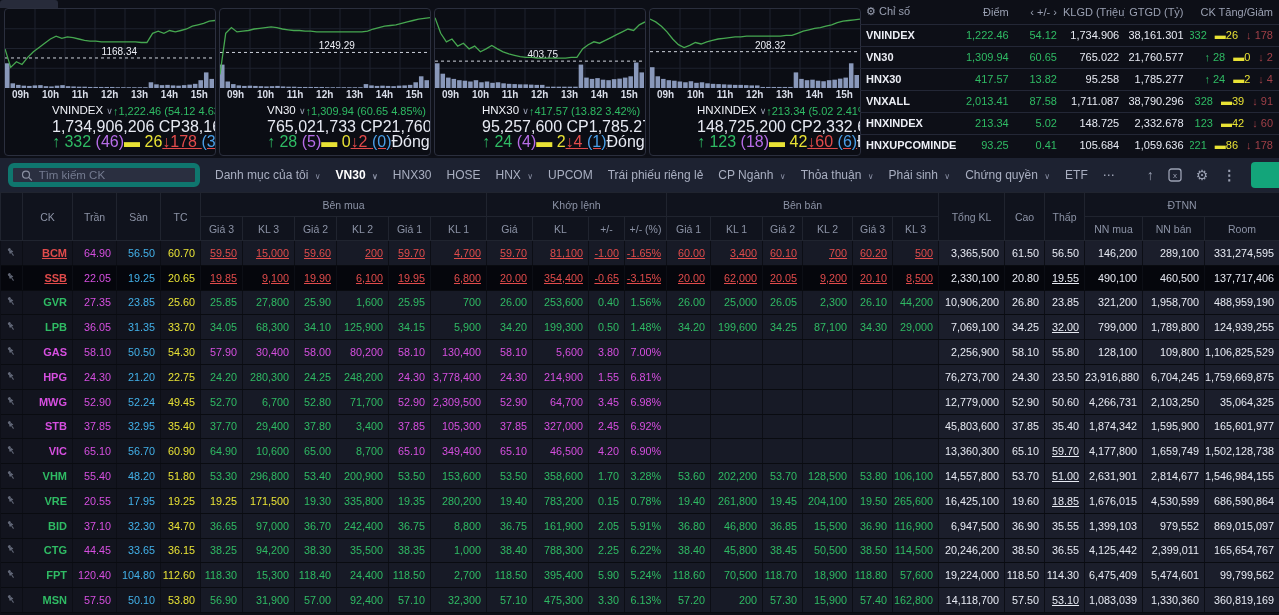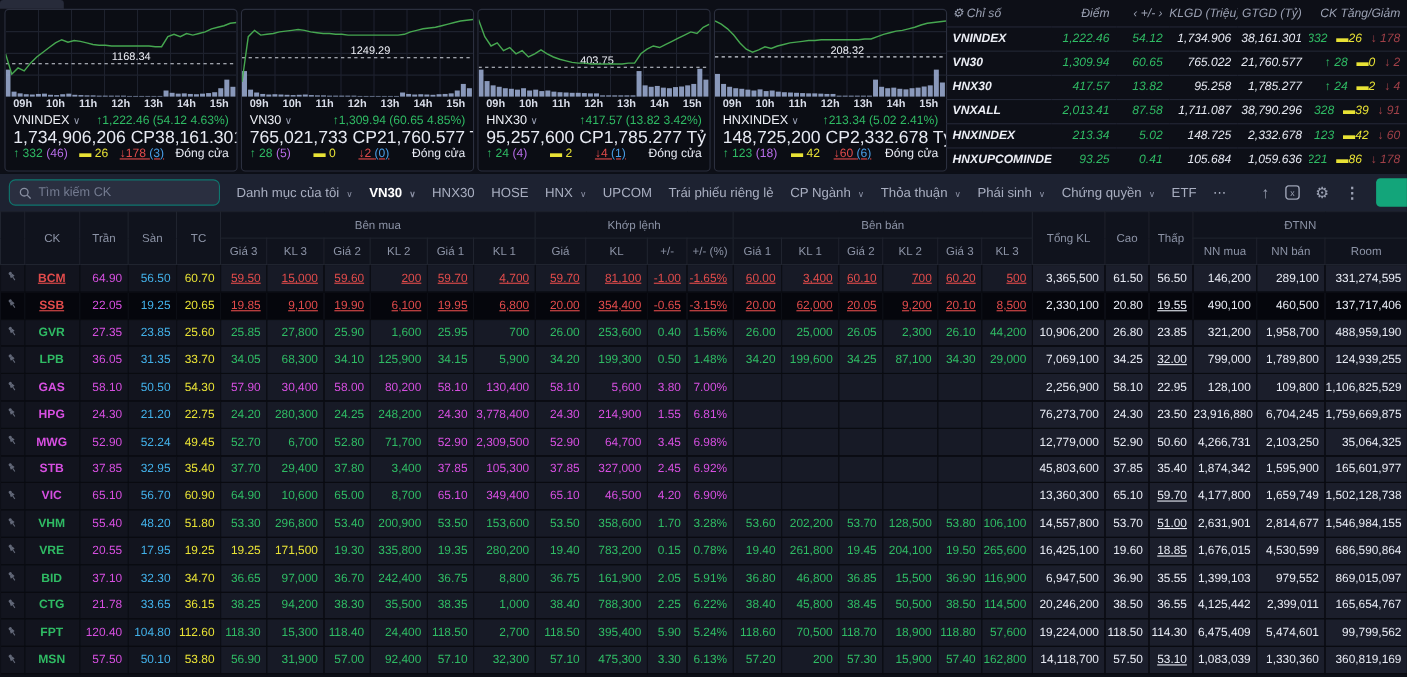--- a/index.html
+++ b/index.html
@@ -7,56 +7,56 @@
     font-family:"Liberation Sans", sans-serif; color:#dfe3ee; }
   
   .top { position:relative; height:158px; background:#0d0f17; }
   .toptab { position:absolute; left:0; top:0; width:58px; height:8px; background:#272b3a; border-radius:3px 3px 0 0; }
   .charts { position:absolute; left:4px; top:8px; display:flex; gap:3px; }
   .chart-panel { width:212px; height:148px; background:#0b0d14; border:1px solid #2b2f3e; border-radius:4px; overflow:hidden; }
   .plot { position:relative; height:79px; }
   .plot svg { display:block; }
   .xticks { display:flex; justify-content:space-between; padding:0 7px; font-size:10px; font-weight:bold; color:#d9dde9; height:14px; line-height:13px; }
   .cfoot { padding:1px 7px 0 7px; font-size:11px; line-height:15px; }
-  .cfoot .l1,.cfoot .l2,.cfoot .l3 { display:flex; justify-content:space-between; align-items:center; white-space:nowrap; }
+  .cfoot .l1,.cfoot .l2,.cfoot .l3 { display:flex; justify-content:space-between; align-items:center; white-space:nowrap;margin-left:40px; }
   .iname { color:#f0f2f8; font-size:11.5px; }
   .iname .car { color:#9aa0b4; font-size:9px; }
   .chg { color:#2fbb64; font-size:11px; }
   .l2 { color:#e7eaf3; font-size:16px; }
-  .l3 { font-size:11px; }
+  .l3 { font-size:16px; }
   .c-g { color:#2fbb64; } .c-r { color:#e14b4b;text-decoration:underline; } .c-y { color:#e8e235; }
   .c-p { color:#d64fe0; } .c-b { color:#42b0e8;margin-top:44px; } .c-w { color:#e7eaf3; }
   .c-dim { color:#a04048; }
   .paren-p { color:#b76de8; } .paren-b { color:#4a9fe8; }
   
-  .indices { position:absolute; right:0; top:0; width:419px; height:158px; font-size:11px;font-style:italic; }
+  .indices { position:absolute; right:0; top:0; width:419px; height:158px; font-size:11px; }
   .indices table { width:100%; border-collapse:collapse; table-layout:fixed; }
   .indices th { color:#9aa0b2; font-weight:normal; font-size:11px; height:24px; text-align:right; padding-right:6px; white-space:nowrap; overflow:hidden; }
   .indices th:first-child { text-align:left; padding-left:6px; }
   .indices td { height:22px; text-align:right; padding-right:6px; border-top:1px solid #232736; white-space:nowrap; overflow:hidden; }
   .indices td.nm { text-align:left; padding-left:6px; color:#eceef5; font-weight:bold; font-size:11px; }
   .ckcell { display:flex; justify-content:flex-end; gap:8px; }
   .ckcell b { font-weight:normal; }
   
   .nav { height:34px; background:#1d2231; display:flex; align-items:center; padding:0 8px; gap:15px; white-space:nowrap; }
-  .search { display:flex; align-items:center; gap:6px; width:192px; height:24px; background:#2a2f40; border:1px solid #0f766e; border-radius:6px; padding:0 8px; flex:none; }
+  .search { display:flex; align-items:center; gap:6px; width:192px; height:24px; background:#2a2f40; border:5px solid #0f766e; border-radius:6px; padding:0 8px; flex:none; }
   .search input { background:transparent; border:none; outline:none; color:#cfd3e0; font-size:11.5px; width:100%; font-family:"Liberation Sans",sans-serif; }
   .search input::placeholder { color:#747b90; }
   .nav-item { color:#a9afc1; font-size:12px; cursor:pointer; }
   .nav-item .car { font-size:8px; color:#8a90a4; margin-left:3px; }
   .nav-item.active { color:#ffffff; font-weight:bold; }
   .nav-icons { display:flex; align-items:center; gap:14px; margin-left:2px; color:#9ba1b3; }
   .order-btn { background:#13a57a; color:#fff; font-size:12px; font-weight:bold; border:none; border-radius:4px; height:26px; padding:0 32px; cursor:pointer; flex:none; }
   .nav-spacer { flex:1; }
   
   .board { width:1279px; }
   .board table { width:1279px; border-collapse:collapse; table-layout:fixed; }
   .board thead th { background:#10131d; color:#8c93a6; font-weight:normal; font-size:10.5px; height:24px; border:1px solid #20242f; white-space:nowrap; overflow:hidden;text-align:center; }
   .board tbody td { height:24.8px; font-size:10.8px; text-align:right; padding-right:5px; border-right:1px solid #0c0e15; border-bottom:1px solid #090b10; white-space:nowrap; overflow:hidden; background:#12141e; }
-  .board tbody td.sym { text-align:center; padding-left:4px; font-weight:bold; font-size:11px; }
+  .board tbody td.sym { text-align:right; padding-left:4px; font-weight:bold; font-size:11px; }
   .board tbody td.pin { text-align:center; padding:0; color:#6d7486; }
   .board tbody td.grp { background:#171a26; }
   .board tbody td.rgt { background:#1b1e2b; color:#e7eaf3; }
   .board tbody tr.flash td { background:#05060c; }
   .pin svg { opacity:.75; }
 </style>
 </head>
 <body>
 
 <div class="top">
@@ -755,21 +755,21 @@
           <td class="grp c-p">3.80</td>
           <td class="grp c-p">7.00%</td>
           <td class="grp "></td>
           <td class="grp "></td>
           <td class="grp "></td>
           <td class="grp "></td>
           <td class="grp "></td>
           <td class="grp "></td>
           <td class="rgt">2,256,900</td>
           <td class="rgt c-p">58.10</td>
-          <td class="rgt c-g">22.95</td>
+          <td class="rgt c-g">55.80</td>
           <td class="rgt">128,100</td>
           <td class="rgt">109,800</td>
           <td class="rgt">1,106,825,529</td>
         </tr>
         <tr>
           <td class="pin"><svg width="10" height="10" viewBox="0 0 10 10" style="transform:rotate(-35deg)">
               <circle cx="5" cy="2.1" r="1.5" fill="#7d8496"></circle>
               <path d="M3.6 3.4 h2.8 l0.7 2.6 h-4.2 z" fill="#7d8496"></path>
               <line x1="5" y1="6" x2="5" y2="9.4" stroke="#7d8496" stroke-width="1"></line>
             </svg></td>
@@ -998,21 +998,21 @@
           <td class="rgt">979,552</td>
           <td class="rgt">869,015,097</td>
         </tr>
         <tr>
           <td class="pin"><svg width="10" height="10" viewBox="0 0 10 10" style="transform:rotate(-35deg)">
               <circle cx="5" cy="2.1" r="1.5" fill="#7d8496"></circle>
               <path d="M3.6 3.4 h2.8 l0.7 2.6 h-4.2 z" fill="#7d8496"></path>
               <line x1="5" y1="6" x2="5" y2="9.4" stroke="#7d8496" stroke-width="1"></line>
             </svg></td>
           <td class="sym c-g">CTG</td>
-          <td class="c-p">21.78</td>
+          <td class="c-p">44.45</td>
           <td class="c-b">33.65</td>
           <td class="c-y">36.15</td>
           <td class="grp c-g">38.25</td>
           <td class="grp c-g">94,200</td>
           <td class="grp c-g">38.30</td>
           <td class="grp c-g">35,500</td>
           <td class="grp c-g">38.35</td>
           <td class="grp c-g">1,000</td>
           <td class="grp c-g">38.40</td>
           <td class="grp c-g">788,300</td>

